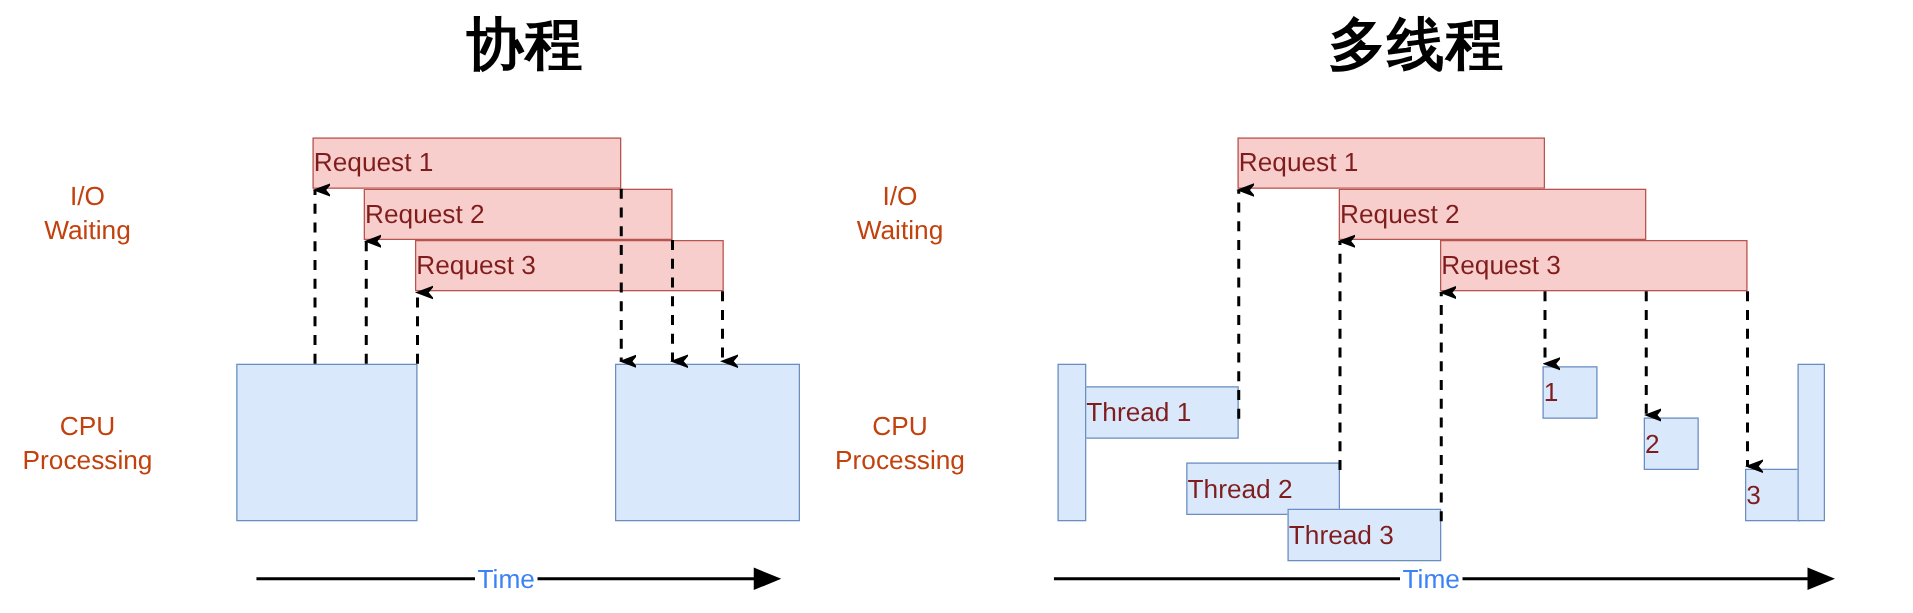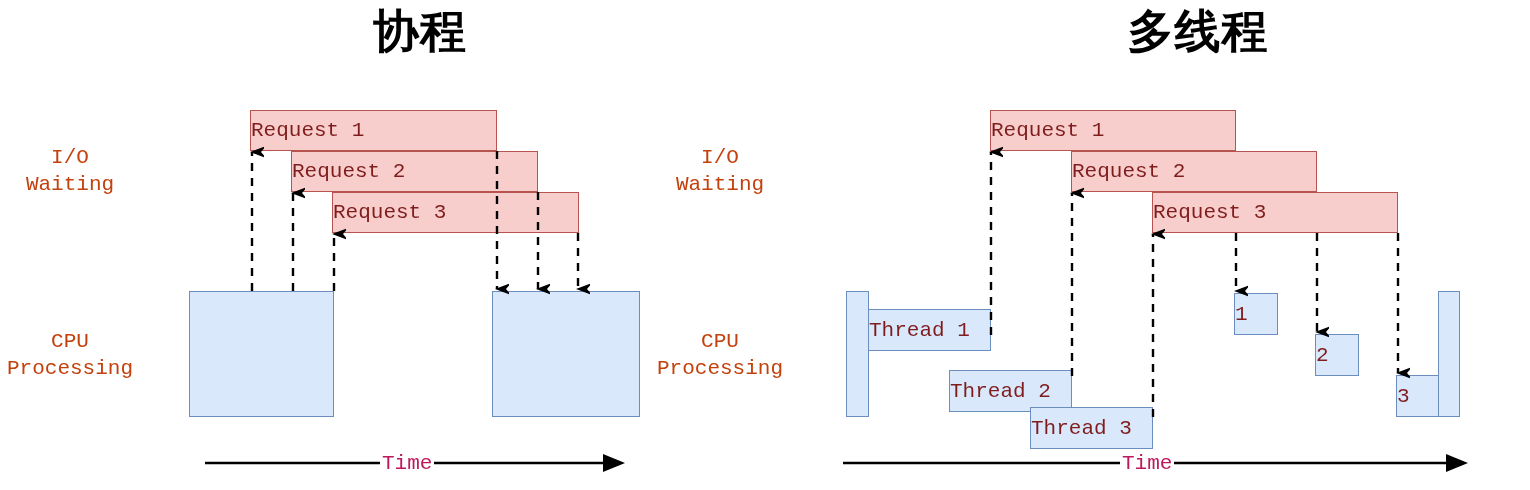--- a/index.html
+++ b/index.html
@@ -12,21 +12,20 @@
     height: 490px;
     font-family: "Liberation Sans", sans-serif;
     color: #000000;
     overflow: hidden;
     position: relative;
   }
   #root {
     position: relative;
     width: 1530px;
     height: 400px;
-    font-family: Liberation Mono, monospace;
   }
   .panel {
     position: absolute;
     top: 0;
     height: 490px;
   }
   .title {
     position: absolute;
     text-align: center;
     font-size: 46px;
@@ -76,21 +75,21 @@
   .time-axis {
     position: absolute;
     height: 30px;
   }
   .time-word {
     position: absolute;
     font-size: 21px;
     line-height: 1;
     background: #ffffff;
     padding: 0 2px;
-    color: #be185d;
+    color: #3b82f6;
   }
 </style>
 </head>
 <body>
 
 <div id="root">
 
   <div class="panel">
 
     <div class="title" style="left:230px; top:12px; width:380px;">协程</div>
@@ -118,21 +117,21 @@
       <svg width="420" height="30">
         <line x1="0" y1="15" x2="405" y2="15" stroke="#000" stroke-width="2.5"></line>
         <polygon points="420,15 398,6 398,24" fill="#000"></polygon>
       </svg>
       <span class="time-word" style="left:175px; top:5px;">Time</span>
     </div>
   </div>
 
   <div class="panel">
 
-    <div class="title" style="left:1008px; top:12px; width:380px;">多线程</div>
+    <div class="title" style="left:943px; top:12px; width:380px;">多线程</div>
 
     <div class="axis-label" style="left:650px; top:144px; width:140px;">I/O
 Waiting</div>
 
     <div class="axis-label" style="left:650px; top:328px; width:140px;">CPU
 Processing</div>
 
     <div class="box box-pink" style="left:990px; top:110px; width:246px; height:41px;">
       <span class="box-label">Request 1</span>
     </div>

